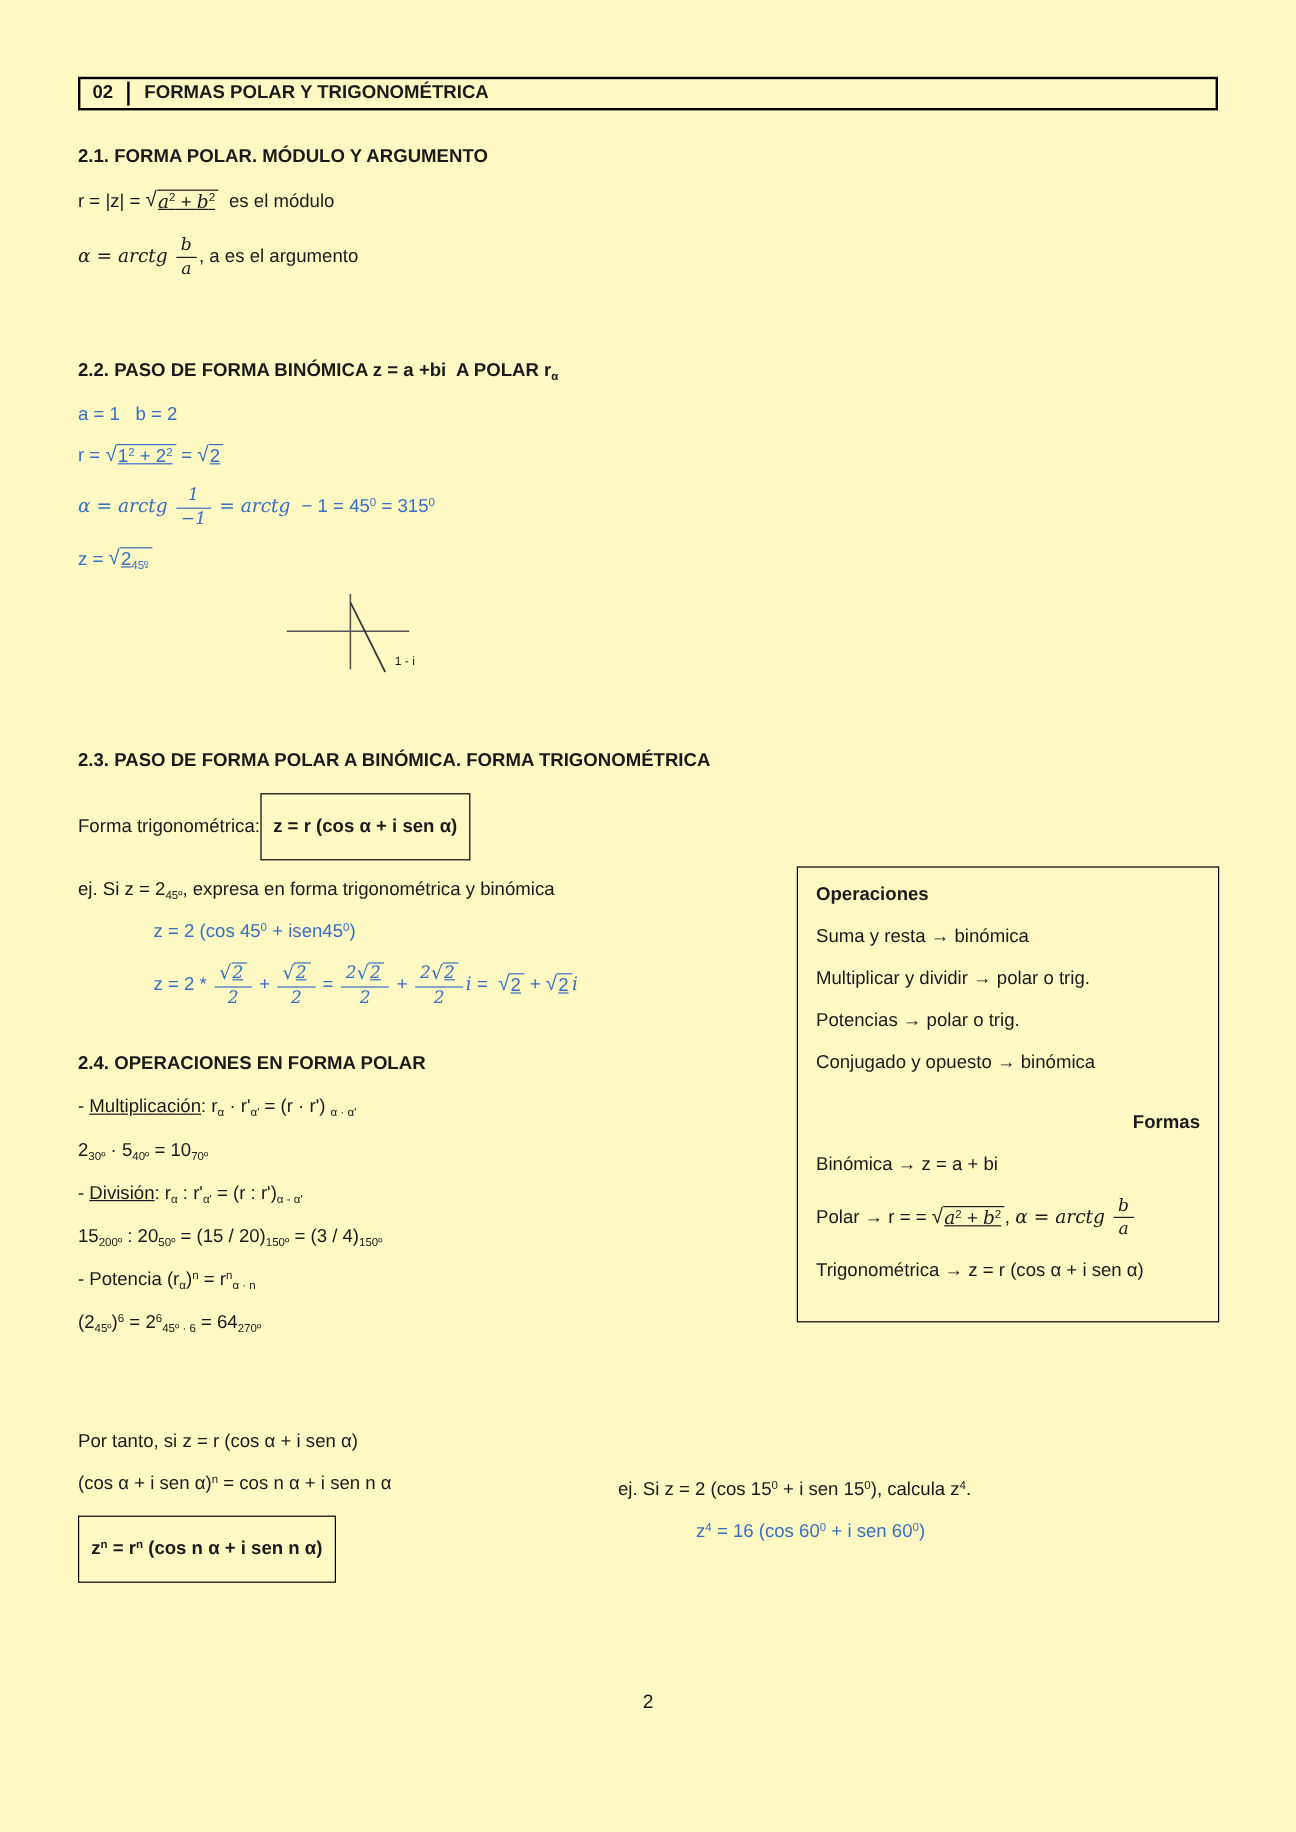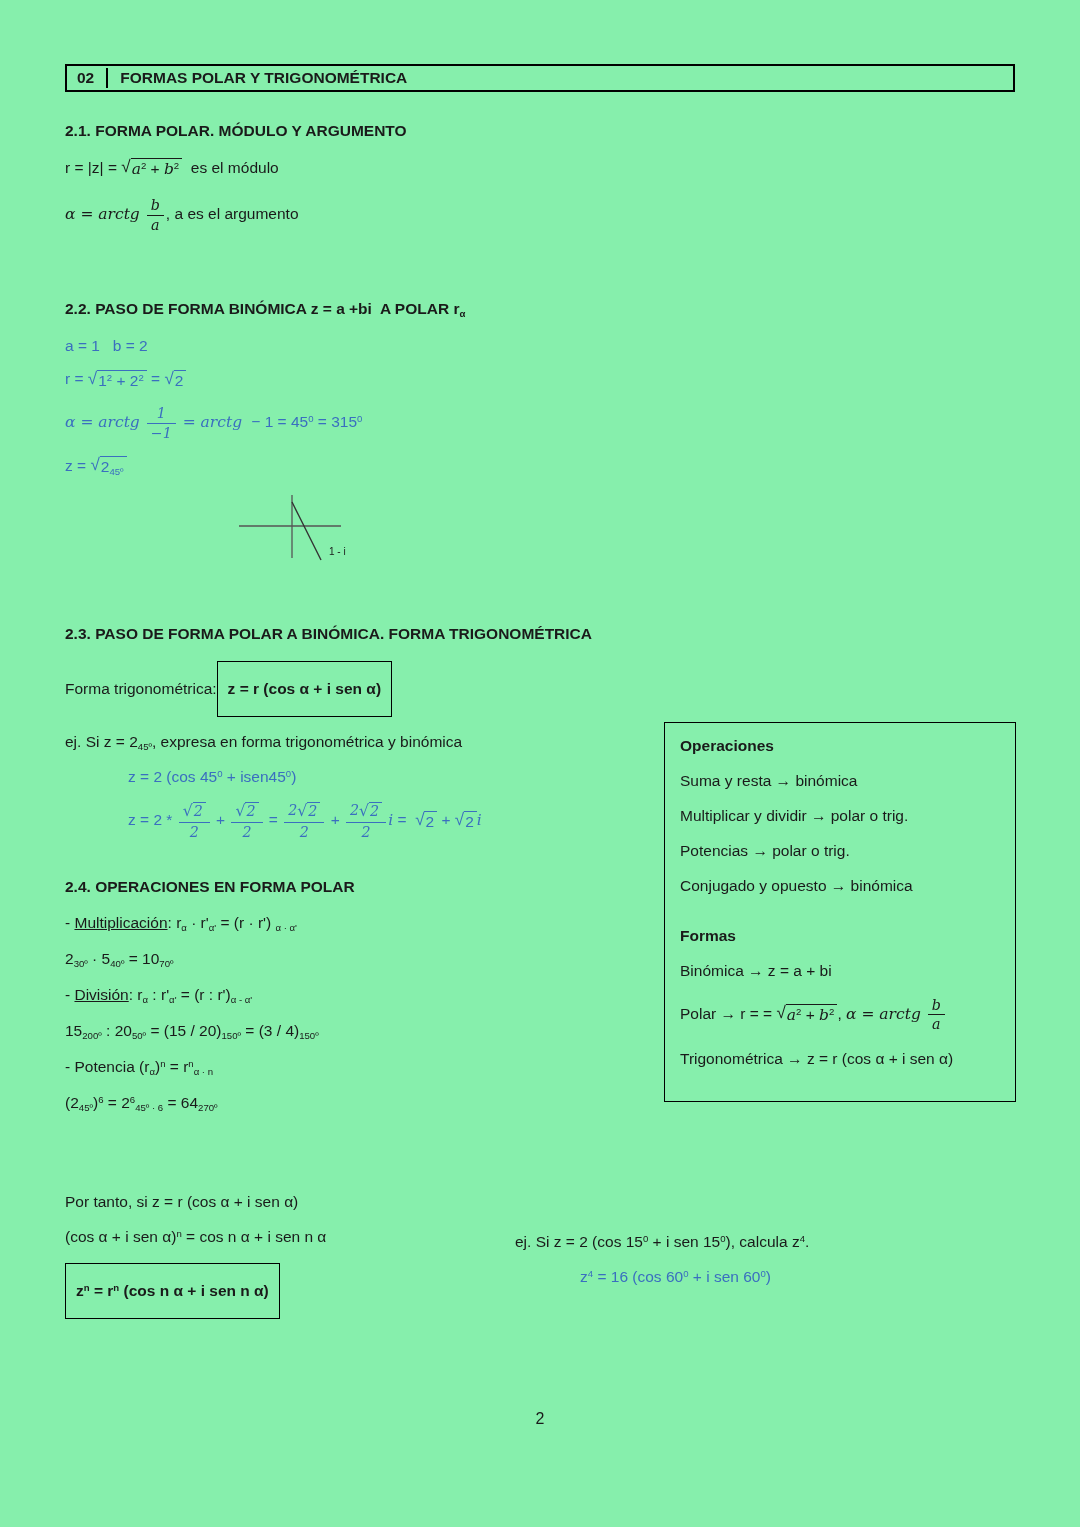--- a/index.html
+++ b/index.html
@@ -1,19 +1,19 @@
 <!DOCTYPE html>
 <html style="--accent: #3A6FBF;"><head>
 <meta charset="utf-8">
 <style>
   * { margin:0; padding:0; box-sizing:border-box; }
   :root { --accent:#3A6FBF; }
   html,body { background:#ffffff; }
   body { font-family:"Liberation Sans", sans-serif; }
-  .page { position:relative; width:1080px; height:1527px; background:#86efac; color:#1a1a1a;
+  .page { position:relative; width:1080px; height:1527px; background:#fef9c3; color:#1a1a1a;
           font-size:15.5px; overflow:hidden; margin:0 auto; }
 
   .header-box { position:absolute; left:65px; top:64px; width:950px; border:2px solid #000;
                 display:flex; align-items:stretch; padding:2px 0; font-weight:bold; }
   .hnum { padding:1px 12px 1px 10px; }
   .hdiv { width:2px; background:#000; }
   .htitle { padding:1px 0 1px 12px; }
 
   .sec-title { font-weight:bold; margin-bottom:18px; white-space:pre-wrap; }
   .line { white-space:pre-wrap; margin:16px 0; }
@@ -25,21 +25,21 @@
   sub { font-size:0.62em; vertical-align:-0.35em; line-height:1; }
   sup { font-size:0.62em; vertical-align:0.55em; line-height:1; }
 
   .frac { display:inline-flex; flex-direction:column; text-align:center; vertical-align:middle;
           font-size:0.92em; line-height:1.15; margin:0 2px; font-family:"DejaVu Serif", serif; font-style:italic; }
   .frac .num { border-bottom:1.3px solid currentColor; padding:0 4px 1px; }
   .frac .den { padding:1px 4px 0; }
 
   .sqrt { display:inline-flex; align-items:flex-start; vertical-align:middle; line-height:1.25; }
   .rad  { font-size:1.1em; line-height:1.1; }
-  .radbody { border-top:1.4px solid currentColor; padding:0 3px 0 1px; }
+  .radbody { border-top:1.4px solid currentColor; padding:0 3px 0 1px;text-decoration:underline; }
 
   .boxed { display:inline-block; border:1.6px solid #000; padding:18px 10px; font-weight:bold; }
 
   .s21 { position:absolute; left:65px; top:122px; }
   .s21 .line { margin:18px 0; }
   .s22 { position:absolute; left:65px; top:300px; }
   .s22 .line { margin:15px 0; }
   .diagram-wrap { position:relative; width:170px; height:80px; margin:4px 0 0 172px; }
   .diagram-label { position:absolute; left:92px; top:54px; font-size:10px; }
   .s23 { position:absolute; left:65px; top:625px; width:585px; }
@@ -49,21 +49,21 @@
   .s25 { position:absolute; left:65px; top:1176px; width:445px; }
   .s25 .line { margin:17px 0; }
   .s25r { position:absolute; left:515px; top:1216px; width:510px; }
   .s25r .line { margin:17px 0; }
   .s25r .ind { margin-left:65px; }
 
   .opsbox { position:absolute; left:664px; top:722px; width:352px; border:1.6px solid #000;
             padding:14px 15px 16px; }
   .opsbox .bx-title { font-weight:bold; margin-bottom:2px; }
   .opsbox .line { margin:17px 0; }
-  .opsbox .title2 { margin-top:32px; }
+  .opsbox .title2 { margin-top:32px;text-align:right; }
 
   .footer { position:absolute; left:0; top:1410px; width:1080px; text-align:center; font-size:16px; }
 </style>
 </head>
 <body>
 
 <div class="page">
 
   <div class="header-box">
     <span class="hnum">02</span>

